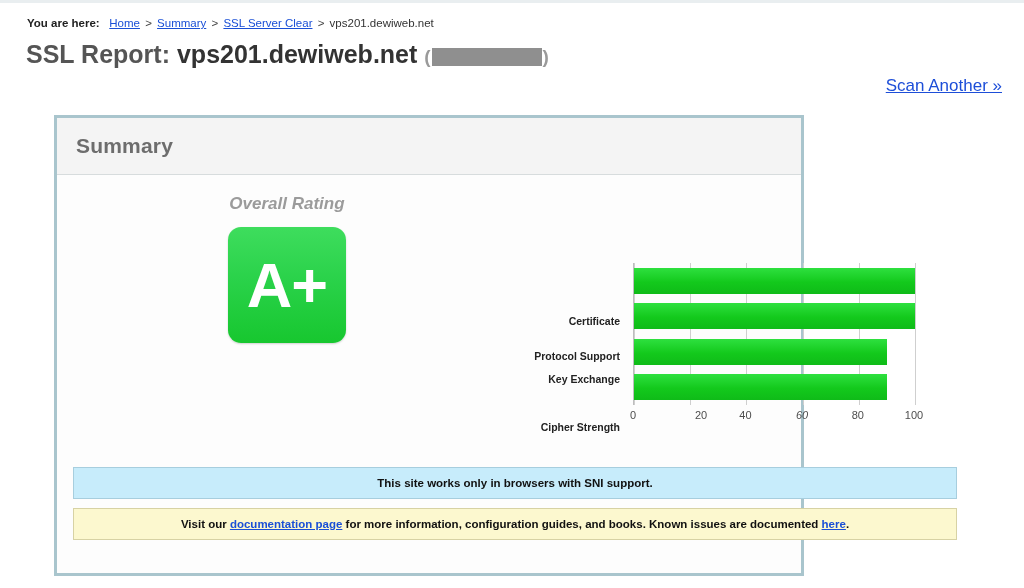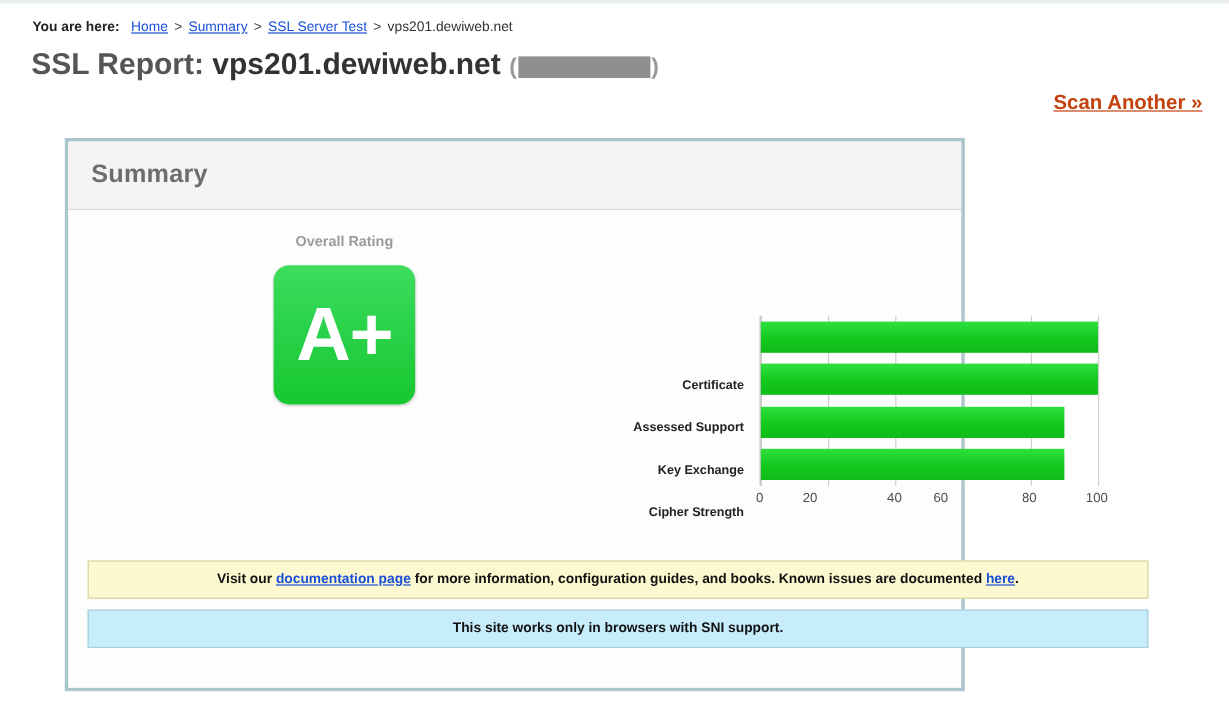--- a/index.html
+++ b/index.html
@@ -105,22 +105,22 @@
     color: #555;
     padding: 0 2px;
   }
 
   
   .scan-another {
     position: absolute;
     right: 22px;
     top: 73px;
     font-size: 17px;
-    font-weight: bold;
-    color: #c2410c;
+    font-weight: normal;
+    color: #1d4ed8;
     text-decoration: underline;
     white-space: nowrap;
   }
 
   
   .panel {
     position: absolute;
     left: 54px;
     top: 112px;
     width: 750px;
@@ -154,23 +154,24 @@
   
   .rating-block {
     position: absolute;
     left: 0px;
     top: 0px;
     width: 460px;
     text-align: center;
   }
   .rating-caption {
     margin-top: 19px;
-    font-size: 12px;
+    font-size: 17px;
     font-weight: bold;
     color: #9b9b9b;
+    font-style: italic;
   }
   .grade-box {
     margin: 13px auto 0 auto;
     width: 118px;
     height: 116px;
     border-radius: 13px;
     background: linear-gradient(to bottom, #3edd5d 0%, #2ad24a 45%, #17c72f 100%);
     display: flex;
     align-items: center;
     justify-content: center;
@@ -298,21 +299,21 @@
 
 <div class="page">
 
   <div class="breadcrumb">
     <span class="youarehere">You are here:</span>
     <span>&nbsp;</span>
     <a href="#">Home</a>
     <span class="sep">&gt;</span>
     <a href="#">Summary</a>
     <span class="sep">&gt;</span>
-    <a href="#">SSL Server Test</a>
+    <a href="#">SSL Server Clear</a>
     <span class="sep">&gt;</span>
     <span class="current">vps201.dewiweb.net</span>
   </div>
 
   <div class="report-title">
     <span>SSL Report:</span>
     <span class="host">vps201.dewiweb.net</span>
     <span class="paren">(</span><span class="redacted-ip"></span><span class="paren">)</span>
   </div>
 
@@ -329,51 +330,51 @@
         <div class="rating-caption">Overall Rating</div>
         <div class="grade-box">
           <span class="grade-text">A+</span>
         </div>
       </div>
 
       <div class="chart">
         <div class="chart-inner">
           <div class="chart-labels">
               <div class="chart-label" style="top: 11.75px;">Certificate</div>
-              <div class="chart-label" style="top: 47.25px;">Assessed Support</div>
-              <div class="chart-label" style="top: 83px;">Key Exchange</div>
+              <div class="chart-label" style="top: 47.25px;">Protocol Support</div>
+              <div class="chart-label" style="top: 70px;">Key Exchange</div>
               <div class="chart-label" style="top: 118.25px;">Cipher Strength</div>
             </div>
           <div class="plot">
               <div class="gridline" style="left: 0px;"></div>
               <div class="gridline" style="left: 56.2px;"></div>
               <div class="gridline" style="left: 112.4px;"></div>
               <div class="gridline" style="left: 168.6px;"></div>
               <div class="gridline" style="left: 224.8px;"></div>
               <div class="gridline" style="left: 281px;"></div>
               <div class="bar" title="Certificate: 100" style="top: 4.75px; left: 0px; width: 281px;"></div>
               <div class="bar" title="Protocol Support: 100" style="top: 40.25px; left: 0px; width: 281px;"></div>
               <div class="bar" title="Key Exchange: 90" style="top: 75.75px; left: 0px; width: 252.9px;"></div>
               <div class="bar" title="Cipher Strength: 90" style="top: 111.25px; left: 0px; width: 252.9px;"></div>
             </div>
           <div class="tick-labels">
               <div class="tick-label" style="left: 0px;">0</div>
-              <div class="tick-label" style="left: 42px;">20</div>
+              <div class="tick-label" style="left: 68px;">20</div>
               <div class="tick-label" style="left: 112.4px;">40</div>
-              <div class="tick-label" style="left: 151px;">60</div>
+              <div class="tick-label" style="left: 169px; font-style: italic;">60</div>
               <div class="tick-label" style="left: 224.8px;">80</div>
               <div class="tick-label" style="left: 281px;">100</div>
             </div>
         </div>
       </div>
 
       <div class="notices">
+          <div class="notice blue">
+            <div><span class="txt">This site works only in browsers with SNI support.</span></div>
+          </div>
           <div class="notice yellow">
             <div><span class="txt">Visit our </span><a href="#">documentation page</a><span class="txt"> for more information, configuration guides, and books. Known issues are documented </span><a href="#">here</a><span class="txt">.</span></div>
           </div>
-          <div class="notice blue">
-            <div><span class="txt">This site works only in browsers with SNI support.</span></div>
-          </div>
         </div>
 
     </div>
   </div>
 </div>
 
 </body></html>

